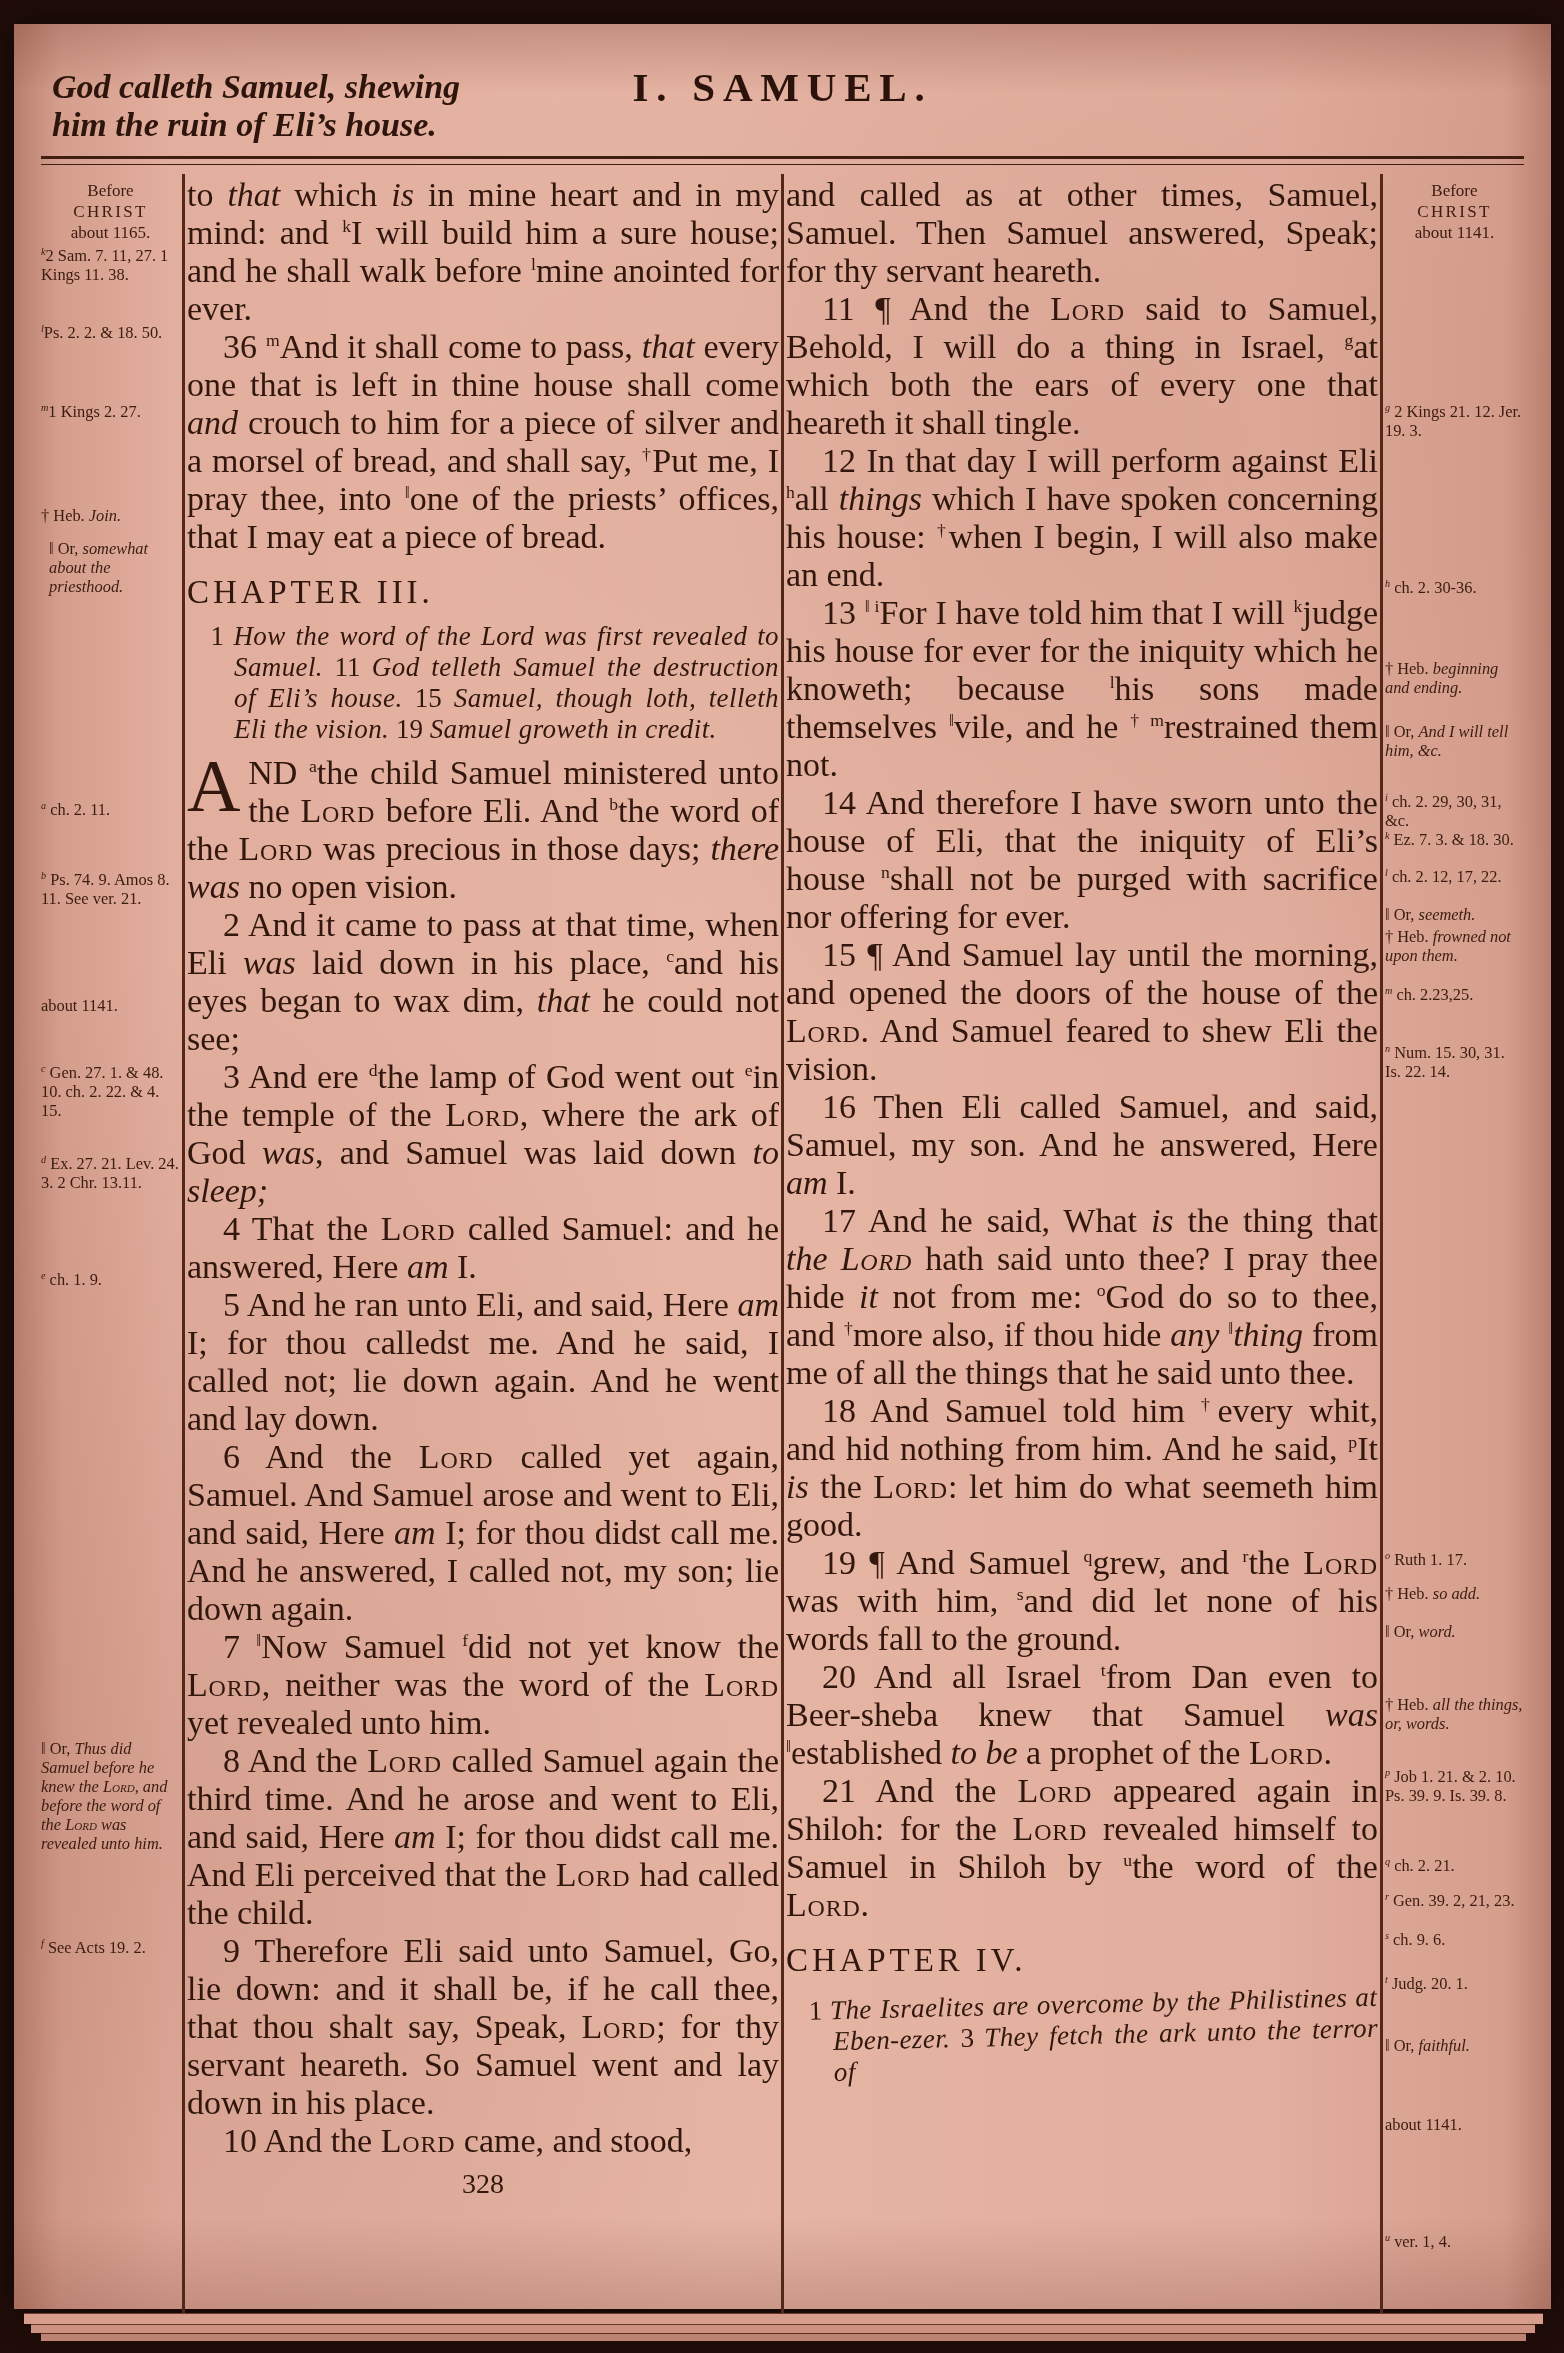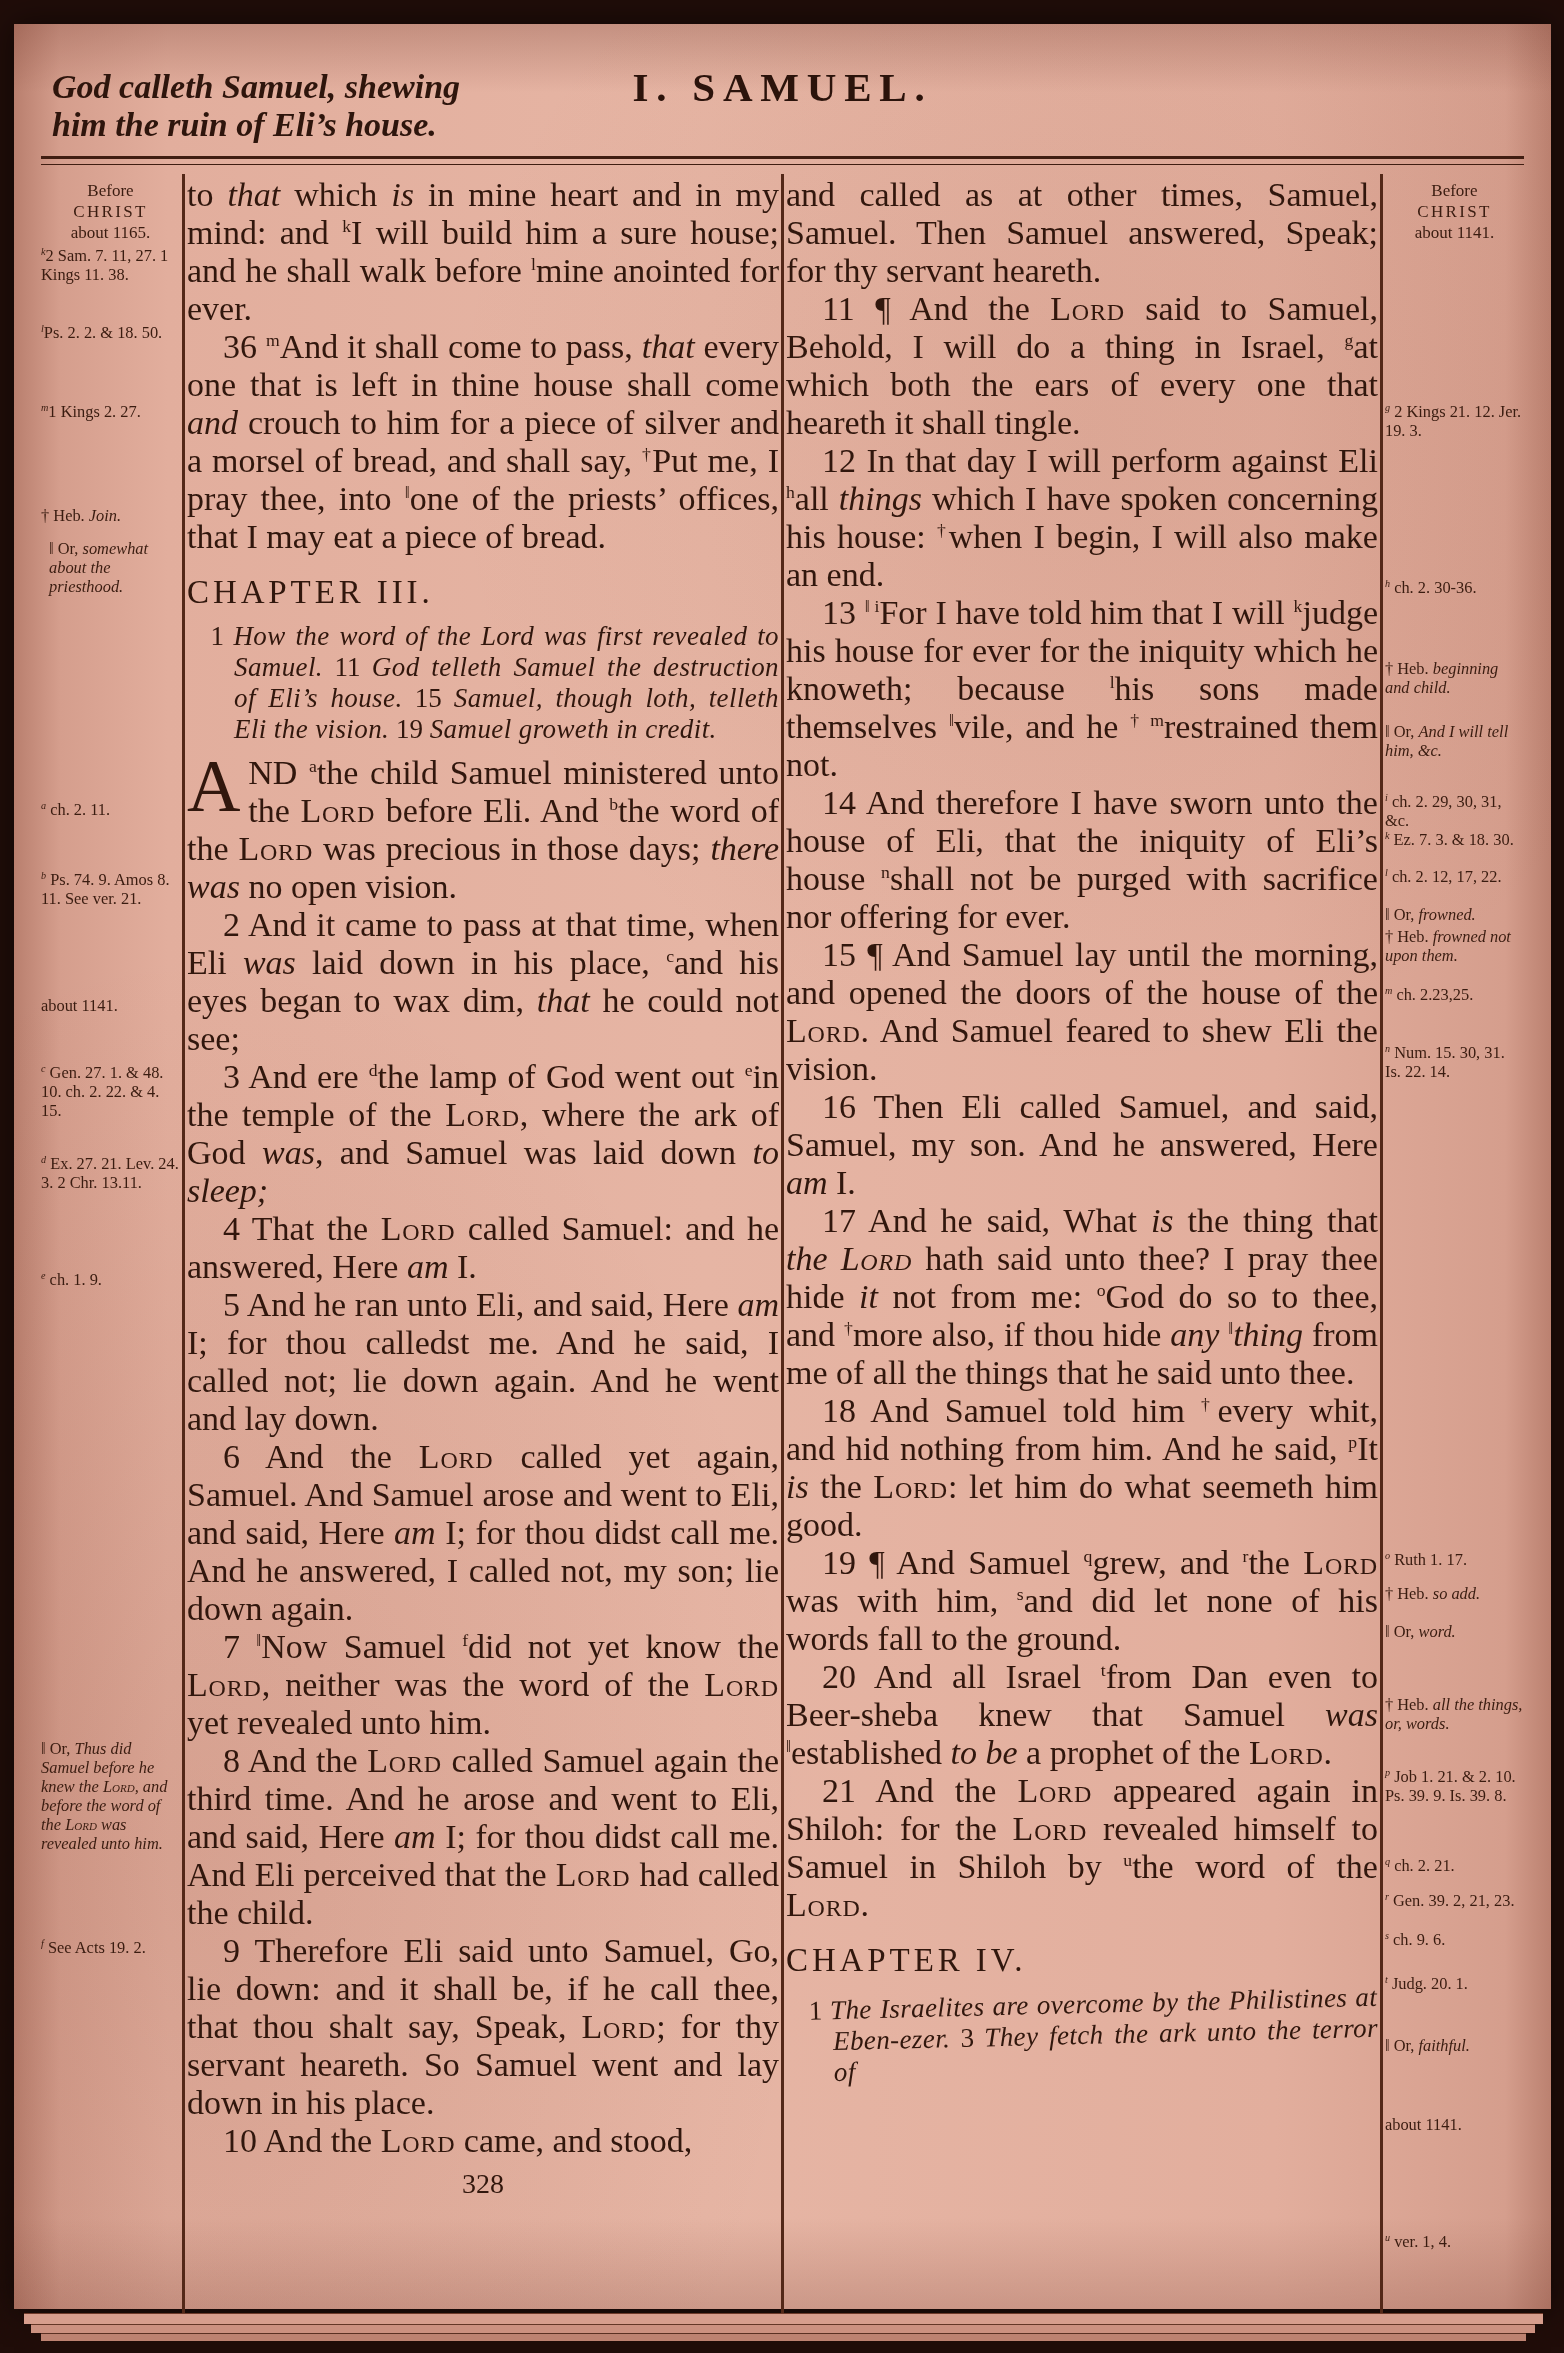--- a/index.html
+++ b/index.html
@@ -136,26 +136,26 @@
         <div class="blk verse">20 And all Israel <sup>t</sup>from Dan even to Beer-sheba knew that Samuel <i>was</i> <sup>‖</sup>established <i>to be</i> a prophet of the <span class="sc">Lord</span>.</div>
         <div class="blk verse">21 And the <span class="sc">Lord</span> appeared again in Shiloh: for the <span class="sc">Lord</span> revealed himself to Samuel in Shiloh by <sup>u</sup>the word of the <span class="sc">Lord</span>.</div>
         <div class="blk chapter">CHAPTER IV.</div>
         <div class="blk summary tilt">1 <i>The Israelites are overcome by the Philistines at Eben-ezer.</i> 3 <i>They fetch the ark unto the terror of</i></div>
       </section>
     <div class="vrule"></div>
     <aside class="margincol" id="rmargin">
         <div class="note bc" style="top: 6.3px;">Before<br><span class="bcname">CHRIST</span><br>about 1141.</div>
         <div class="note" style="top: 228px;"><sup>g</sup> 2 Kings 21. 12. Jer. 19. 3.</div>
         <div class="note" style="top: 404px;"><sup>h</sup> ch. 2. 30-36.</div>
-        <div class="note" style="top: 485px;">† Heb. <i>beginning and child.</i></div>
+        <div class="note" style="top: 485px;">† Heb. <i>beginning and ending.</i></div>
         <div class="note" style="top: 548px;">‖ Or, <i>And I will tell him, &amp;c.</i></div>
         <div class="note" style="top: 618px;"><sup>i</sup> ch. 2. 29, 30, 31, &amp;c.</div>
         <div class="note" style="top: 656px;"><sup>k</sup> Ez. 7. 3. &amp; 18. 30.</div>
         <div class="note" style="top: 693px;"><sup>l</sup> ch. 2. 12, 17, 22.</div>
-        <div class="note" style="top: 731px;">‖ Or, <i>frowned.</i></div>
+        <div class="note" style="top: 731px;">‖ Or, <i>seemeth.</i></div>
         <div class="note" style="top: 753px;">† Heb. <i>frowned not upon them.</i></div>
         <div class="note" style="top: 811px;"><sup>m</sup> ch. 2.23,25.</div>
         <div class="note" style="top: 869px;"><sup>n</sup> Num. 15. 30, 31. Is. 22. 14.</div>
         <div class="note" style="top: 1376px;"><sup>o</sup> Ruth 1. 17.</div>
         <div class="note" style="top: 1410px;">† Heb. <i>so add.</i></div>
         <div class="note" style="top: 1448px;">‖ Or, <i>word.</i></div>
         <div class="note" style="top: 1521px;">† Heb. <i>all the things, or, words.</i></div>
         <div class="note" style="top: 1593px;"><sup>p</sup> Job 1. 21. &amp; 2. 10. Ps. 39. 9. Is. 39. 8.</div>
         <div class="note" style="top: 1682px;"><sup>q</sup> ch. 2. 21.</div>
         <div class="note" style="top: 1717px;"><sup>r</sup> Gen. 39. 2, 21, 23.</div>

